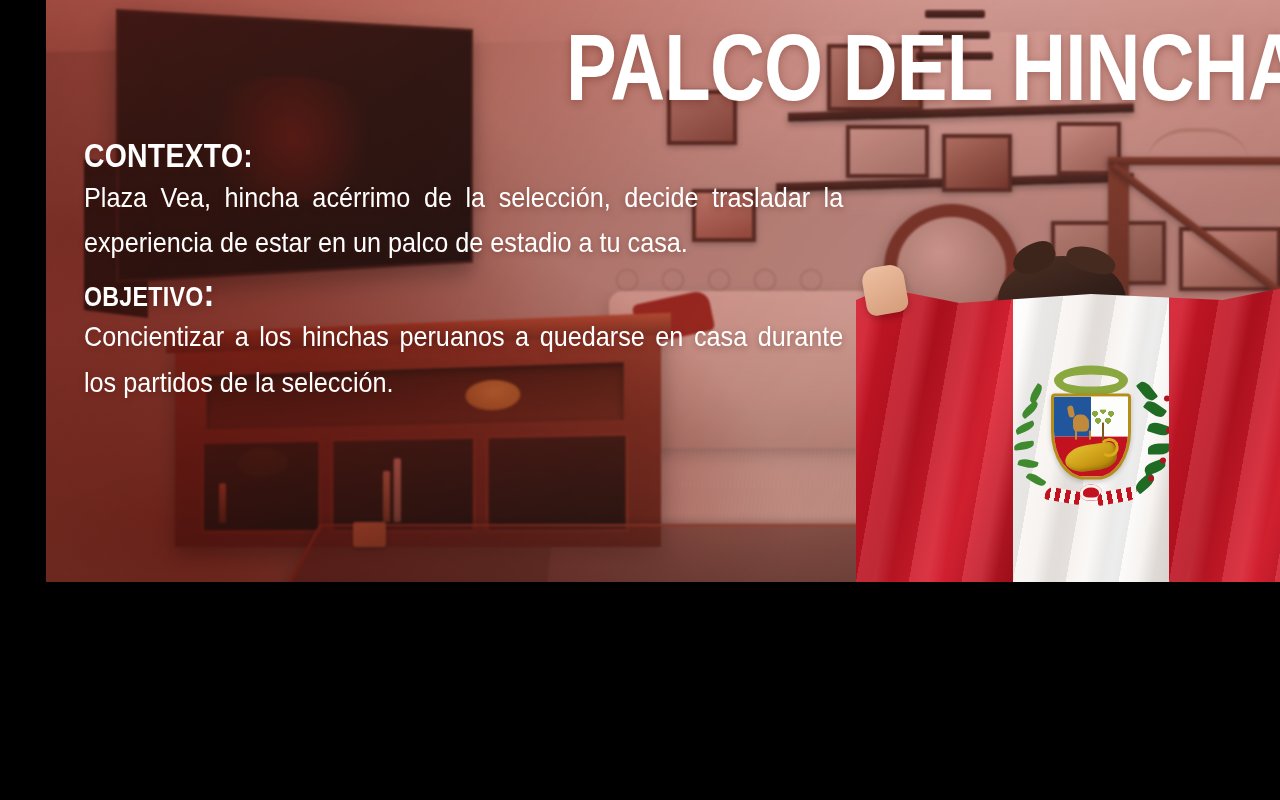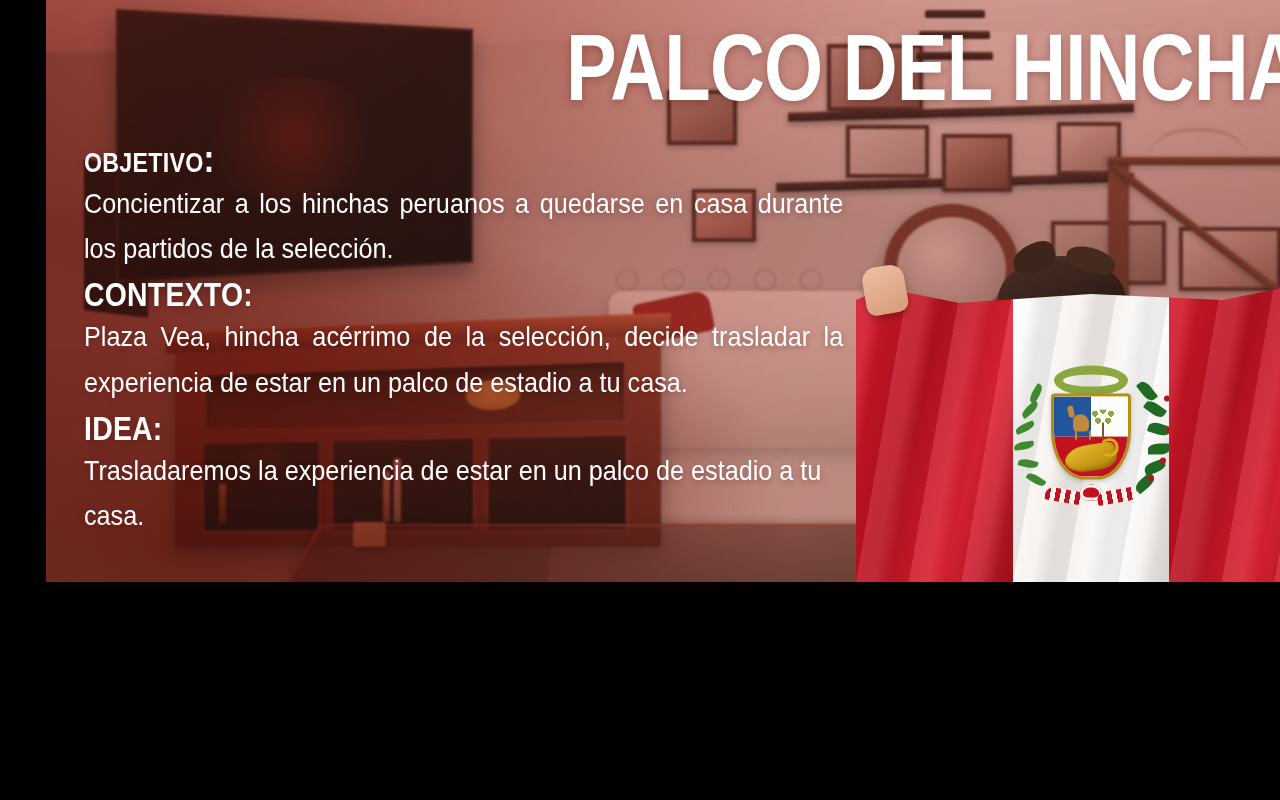--- a/index.html
+++ b/index.html
@@ -693,31 +693,27 @@
     <div class="hand right"></div>
   </div>
 
   <div class="content">
 
     <div class="title">PALCO DEL HINCHA</div>
 
     <div class="blocks">
 
       <div class="block">
+        <div class="b-head">CONTEXTO:</div>
+        <div class="b-body">Plaza Vea, hincha acérrimo de la selección, decide trasladar la experiencia de estar en un palco de estadio a tu casa.</div>
+      </div>
+
+      <div class="block">
         <div class="b-head smallcaps">Objetivo:</div>
         <div class="b-body">Concientizar a los hinchas peruanos a quedarse en casa durante los partidos de la selección.</div>
       </div>
 
-      <div class="block">
-        <div class="b-head">CONTEXTO:</div>
-        <div class="b-body">Plaza Vea, hincha acérrimo de la selección, decide trasladar la experiencia de estar en un palco de estadio a tu casa.</div>
-      </div>
-
-
-      <div class="block">
-        <div class="b-head">IDEA:</div>
-        <div class="b-body nojust">Trasladaremos la experiencia de estar en un palco de estadio a tu casa.</div>
-      </div>
+
 
     </div>
   </div>
 
 </div>
 
 </body></html>

